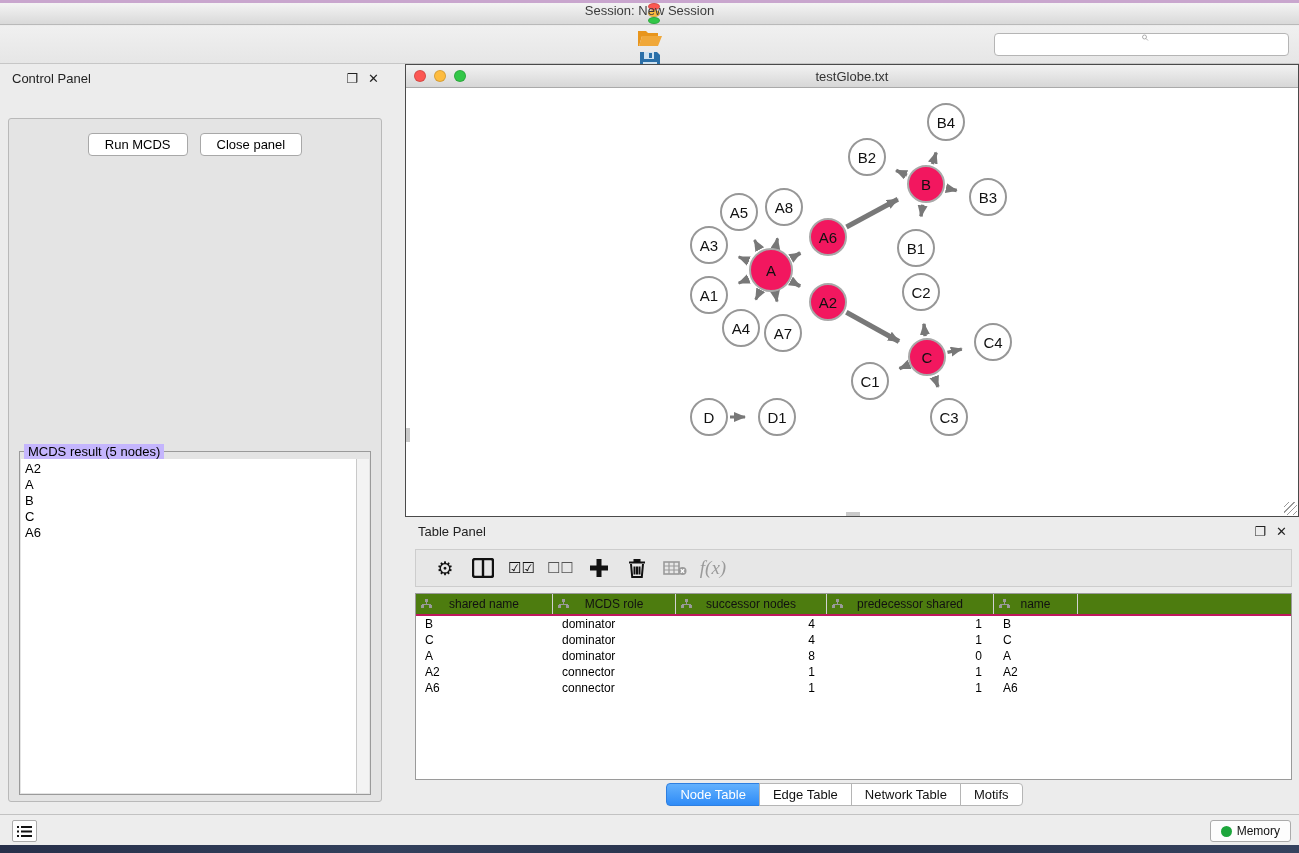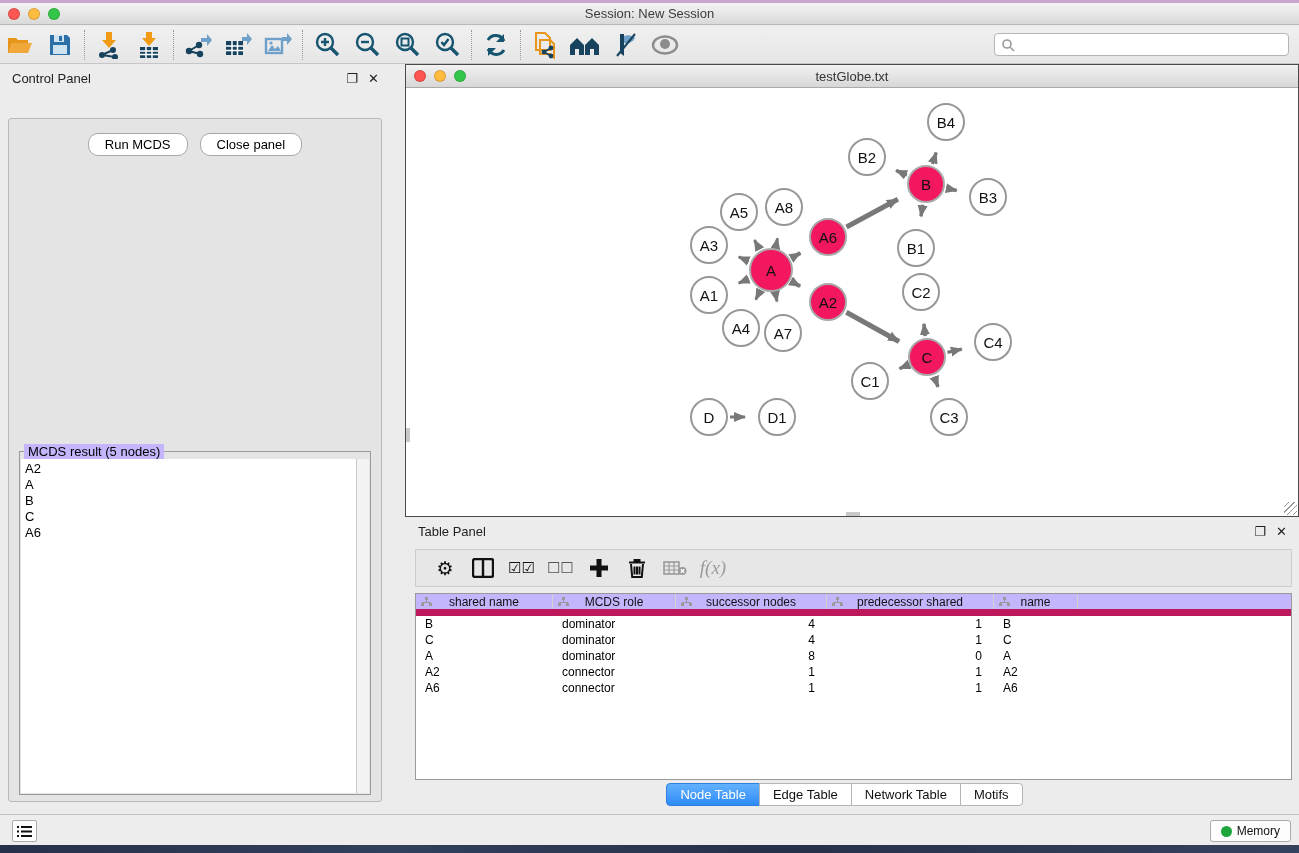--- a/index.html
+++ b/index.html
@@ -1,18 +1,18 @@
 <!DOCTYPE html>
 <html><head>
 <meta charset="utf-8">
 <style>
   * { margin:0; padding:0; box-sizing:border-box; }
   html,body { width:1299px; height:853px; overflow:hidden; }
   body { font-family:"Liberation Sans", sans-serif; background:#ececec; position:relative; }
-  .abs { position:absolute; }
+  .abs { position:absolute;flex-direction:column; }
 
   
   #desktop-top { left:0; top:0; width:1299px; height:3px; background:#c9a6ce; }
   #titlebar { left:0; top:3px; width:1299px; height:22px;
     background:linear-gradient(#f4f4f4,#d9d9d9); border-bottom:1px solid #b9b9b9;
     display:flex; align-items:center; }
   .tl { width:12px; height:12px; border-radius:50%; margin-left:8px; border:1px solid rgba(0,0,0,.15); }
   .tl.red{ background:#fc5753; } .tl.yel{ background:#fdbc40; } .tl.grn{ background:#33c748; }
   #titlebar .title { position:absolute; left:0; right:0; text-align:center; font-size:13px; color:#3c3c3c; }
 
@@ -38,21 +38,21 @@
   #cp-body { position:absolute; left:8px; right:9px; top:54px; bottom:12px;
     background:#e4e4e4; border:1px solid #b9b9b9; border-radius:3px; }
   #opt-label { text-align:center; margin-top:18px; font-size:13px; color:#000; }
   #criterion-select { margin:8px auto 0; width:310px; height:24px; background:#fff; border:1px solid #a8a8a8;
     border-radius:4px; display:flex; align-items:center; font-size:13px; position:relative; padding-left:8px; }
   #criterion-stepper { position:absolute; right:1px; top:1px; bottom:1px; width:19px; border-radius:0 3px 3px 0;
     background:linear-gradient(#6ab2ff,#2e80f0); display:flex; flex-direction:column; align-items:center; justify-content:center; gap:2px; }
   .stp { width:0; height:0; border-left:4px solid transparent; border-right:4px solid transparent; }
   .stp.up { border-bottom:4px solid #fff; } .stp.dn { border-top:4px solid #fff; }
   #cp-buttons { display:flex; justify-content:center; gap:12px; margin-top:14px; }
-  .btn { background:#fff; border:1px solid #a8a8a8; border-radius:10px; padding:3px 16px; font-size:13px; color:#000; }
+  .btn { background:#fff; border:1px solid #a8a8a8; border-radius:4px; padding:3px 16px; font-size:13px; color:#000; }
   #mcds-result { position:absolute; left:10px; right:10px; top:332px; bottom:6px;
     border:1px solid #9a9a9a; }
   #mcds-legend { position:absolute; top:-8px; left:4px; background:#c4b5fd; padding:0 4px; font-size:13px; }
   #mcds-list { position:absolute; inset:7px 1px 1px 1px; background:#fff; font-size:13px; padding:2px 0 0 4px; }
   #mcds-list .item { line-height:16px; }
   #mcds-scroll { position:absolute; top:7px; bottom:1px; right:1px; width:13px; background:#f3f3f3; border-left:1px solid #c9c9c9; }
 
   
   #network-window { left:405px; top:64px; width:894px; height:453px; background:#fff; border:1px solid #4a4a4a; }
   #nw-titlebar { height:23px; background:linear-gradient(#f2f2f2,#d7d7d7); border-bottom:1px solid #aaa;
@@ -69,21 +69,21 @@
 
   
   #table-panel { left:391px; top:517px; width:908px; height:297px; background:#ececec; }
   #tp-toolbar { position:absolute; left:24px; right:7px; top:32px; height:38px; background:#e7e7e7;
     border:1px solid #cdcdcd; display:flex; align-items:center; gap:12px; padding-left:16px; }
   .tpi { display:flex; align-items:center; justify-content:center; min-width:26px; height:28px; color:#111; }
   .tpi.gray { color:#9a9a9a; }
   .tpi .uni { font-size:19px; }
   #fx { font-family:"Liberation Serif", serif; font-style:italic; font-size:19px; color:#9a9a9a; }
   #tp-table { position:absolute; left:24px; right:7px; top:76px; bottom:34px; background:#fff; border:1px solid #9a9a9a; }
-  #thead { display:flex; height:22px; background:#c4b5fd; border-bottom:7px solid #be185d;justify-content:center; }
+  #thead { display:flex; height:22px; background:#4d7c0f; border-bottom:2px solid #be185d;justify-content:center; }
   .thc { position:relative; display:flex; align-items:center; justify-content:center; font-size:12px; color:#111;
     border-right:1px solid #d2d2d2; }
   .thc svg { position:absolute; left:5px; }
   #tbody { font-size:12px; }
   .trow { display:flex; height:16px; align-items:center; }
   .tc { overflow:hidden; white-space:nowrap; }
   .tc.l { padding-left:9px; text-align:left; }
   .tc.r { padding-right:12px; text-align:right; }
   #tp-tabs { position:absolute; left:0; right:0; bottom:8px; display:flex; justify-content:center; }
 

